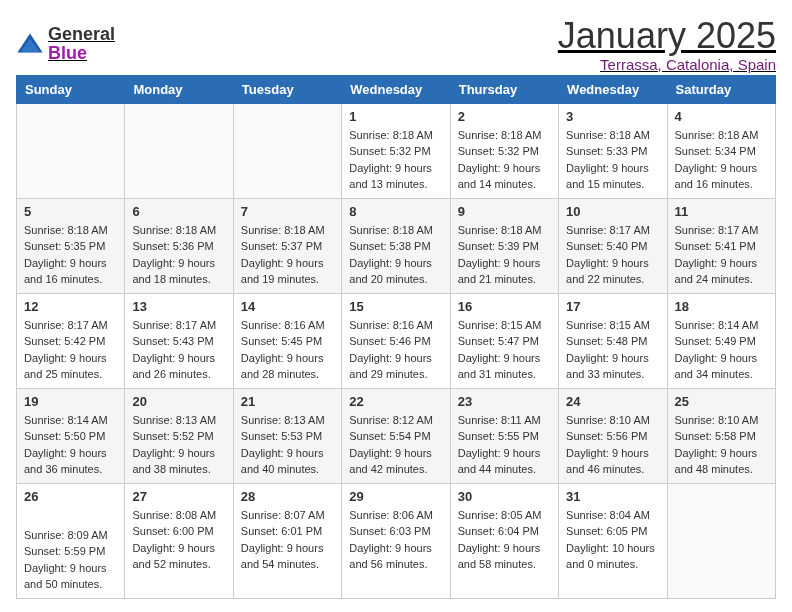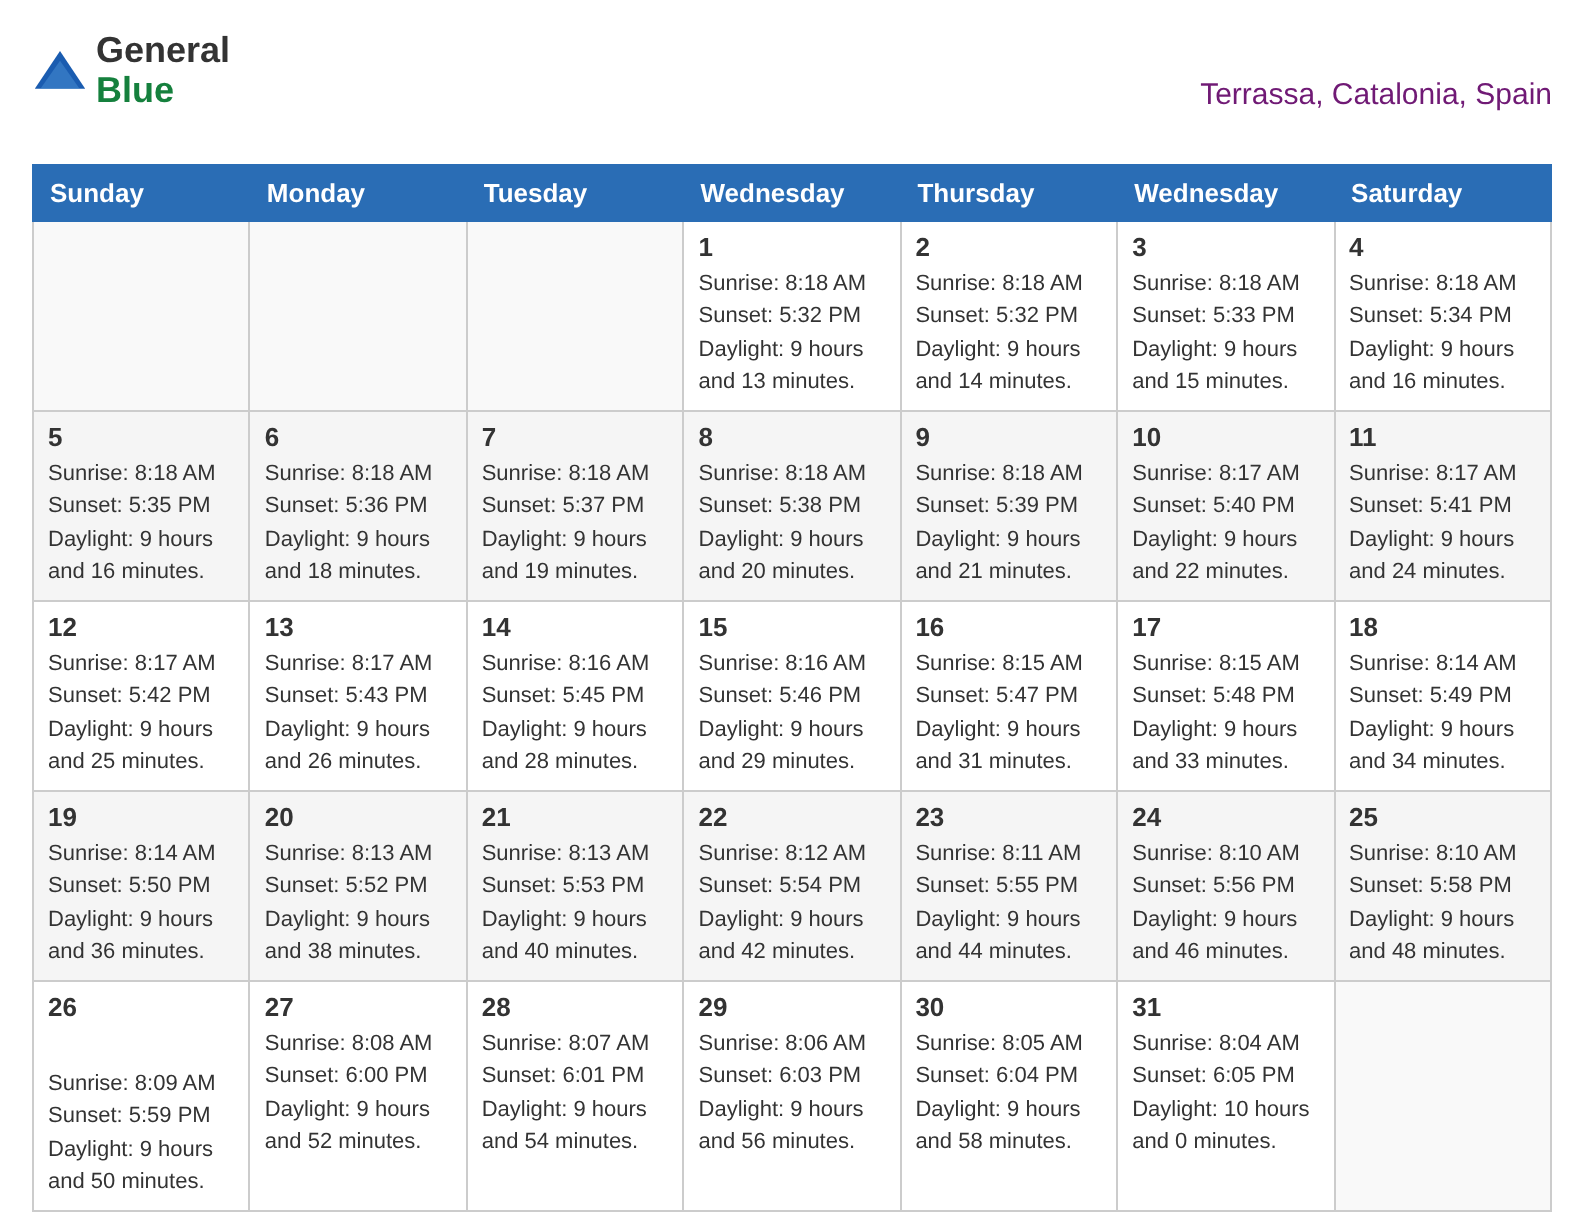--- a/index.html
+++ b/index.html
@@ -6,42 +6,43 @@
     body {
       font-family: Arial, sans-serif;
       background: #fff;
       width: 792px;
       min-height: 612px;
       padding: 16px;
     }
     .header-area {
       display: flex;
       justify-content: space-between;
-      align-items: flex-end;
-      margin-bottom: 26px;
+      align-items: center;
+      margin-bottom: 2px;
+      text-decoration: underline;
     }
     .logo {
       display: flex;
       align-items: center;
       gap: 4px;
     }
     .logo-text {
       display: flex;
       flex-direction: column;
       line-height: 1.1;
     }
     .logo-text .general {
       font-size: 18px;
       font-weight: bold;
       color: #333;
     }
     .logo-text .blue {
       font-size: 18px;
       font-weight: bold;
-      color: #15803d;
+      color: #a21caf;
     }
     .logo-icon {
       width: 28px;
       height: 28px;
     }
     .title-area {
       text-align: right;
     }
     .month-title {
       font-size: 36px;
@@ -101,20 +102,21 @@
     <svg class="logo-icon" viewBox="0 0 40 40" width="40" height="40">
       <polygon points="20,5 38,32 2,32" fill="#1a5cb0"></polygon>
       <polygon points="20,12 34,32 6,32" fill="#4a8fd4" opacity="0.5"></polygon>
     </svg>
     <div class="logo-text">
       <span class="general">General</span>
       <span class="blue">Blue</span>
     </div>
   </div>
   <div class="title-area">
+    <div class="month-title">January 2025</div>
     <div class="location">Terrassa, Catalonia, Spain</div>
   </div>
 </div>
 
 <table>
   <thead>
     <tr>
     <th>Sunday</th>
         <th>Monday</th>
         <th>Tuesday</th>

